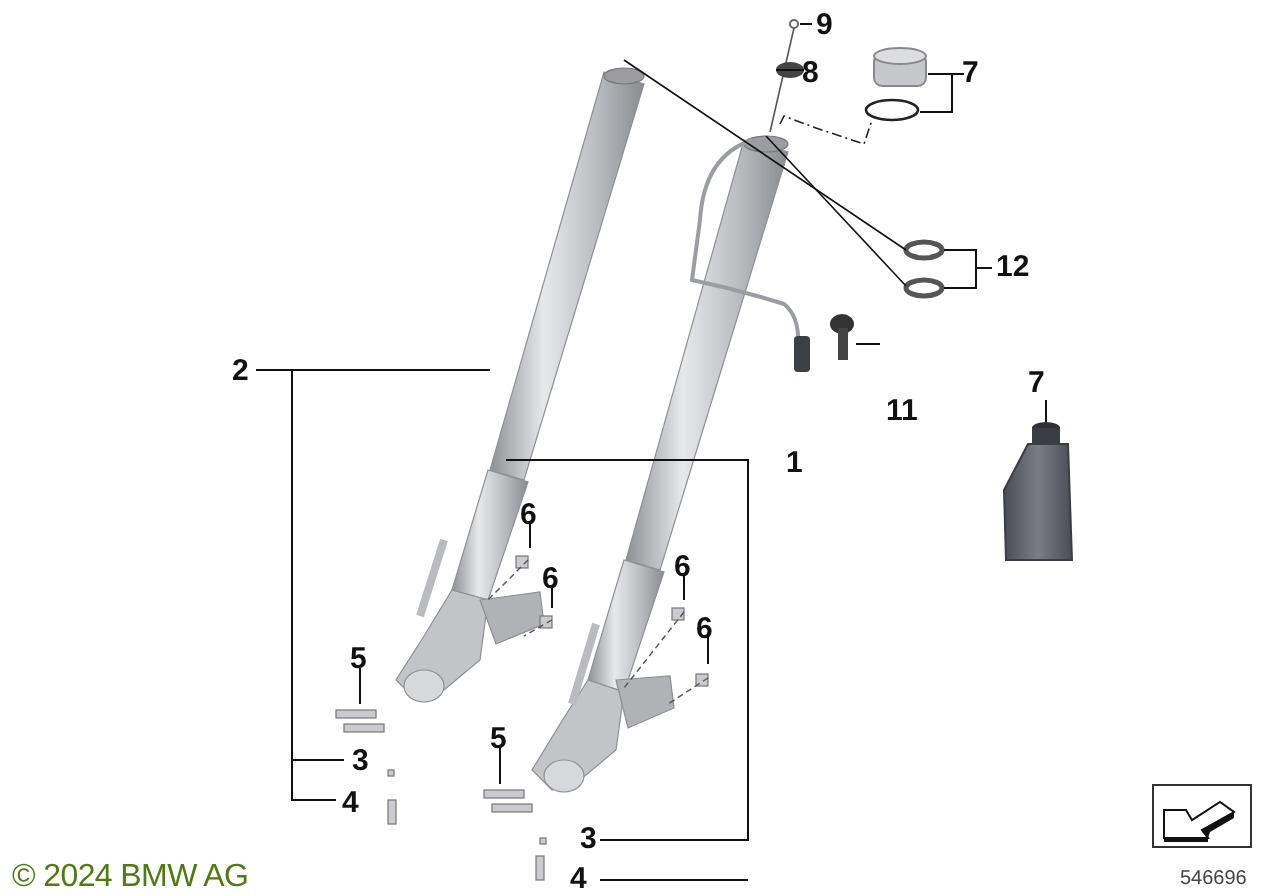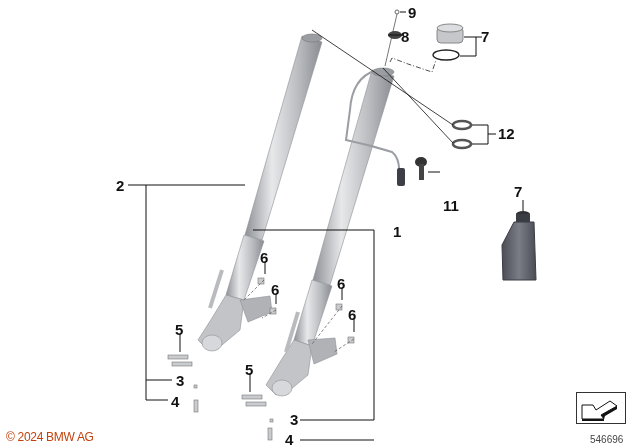--- a/index.html
+++ b/index.html
@@ -1,19 +1,19 @@
 <!DOCTYPE html>
 <html><head>
 <meta charset="utf-8">
 <style>
   html,body{margin:0;padding:0;background:#fff;}
   body{width:640px;height:448px;position:relative;overflow:hidden;font-family:"Liberation Sans",sans-serif;}
   #canvas{position:absolute;left:0;top:0;width:640px;height:448px;}
   .callout{position:absolute;font-family:"Liberation Sans",sans-serif;font-weight:bold;font-size:15px;color:#111;line-height:1;}
-  .copyright{position:absolute;left:6px;top:430px;font-size:12px;color:#c2410c;letter-spacing:-0.3px;}
+  .copyright{position:absolute;left:6px;top:430px;font-size:16px;color:#4d7c0f;letter-spacing:-0.3px;}
   .diagram-id{position:absolute;left:590px;top:434px;font-size:10px;color:#444;}
   .nav-box{position:absolute;left:576px;top:392px;width:48px;height:30px;border:1px solid #333;background:#fff;}
 </style>
 </head>
 <body>
 
 <svg id="canvas" viewBox="0 0 640 448" xmlns="http://www.w3.org/2000/svg">
   <defs>
     <linearGradient id="tube" x1="0" y1="0" x2="1" y2="0">
       <stop offset="0" stop-color="#8d9095"></stop>

